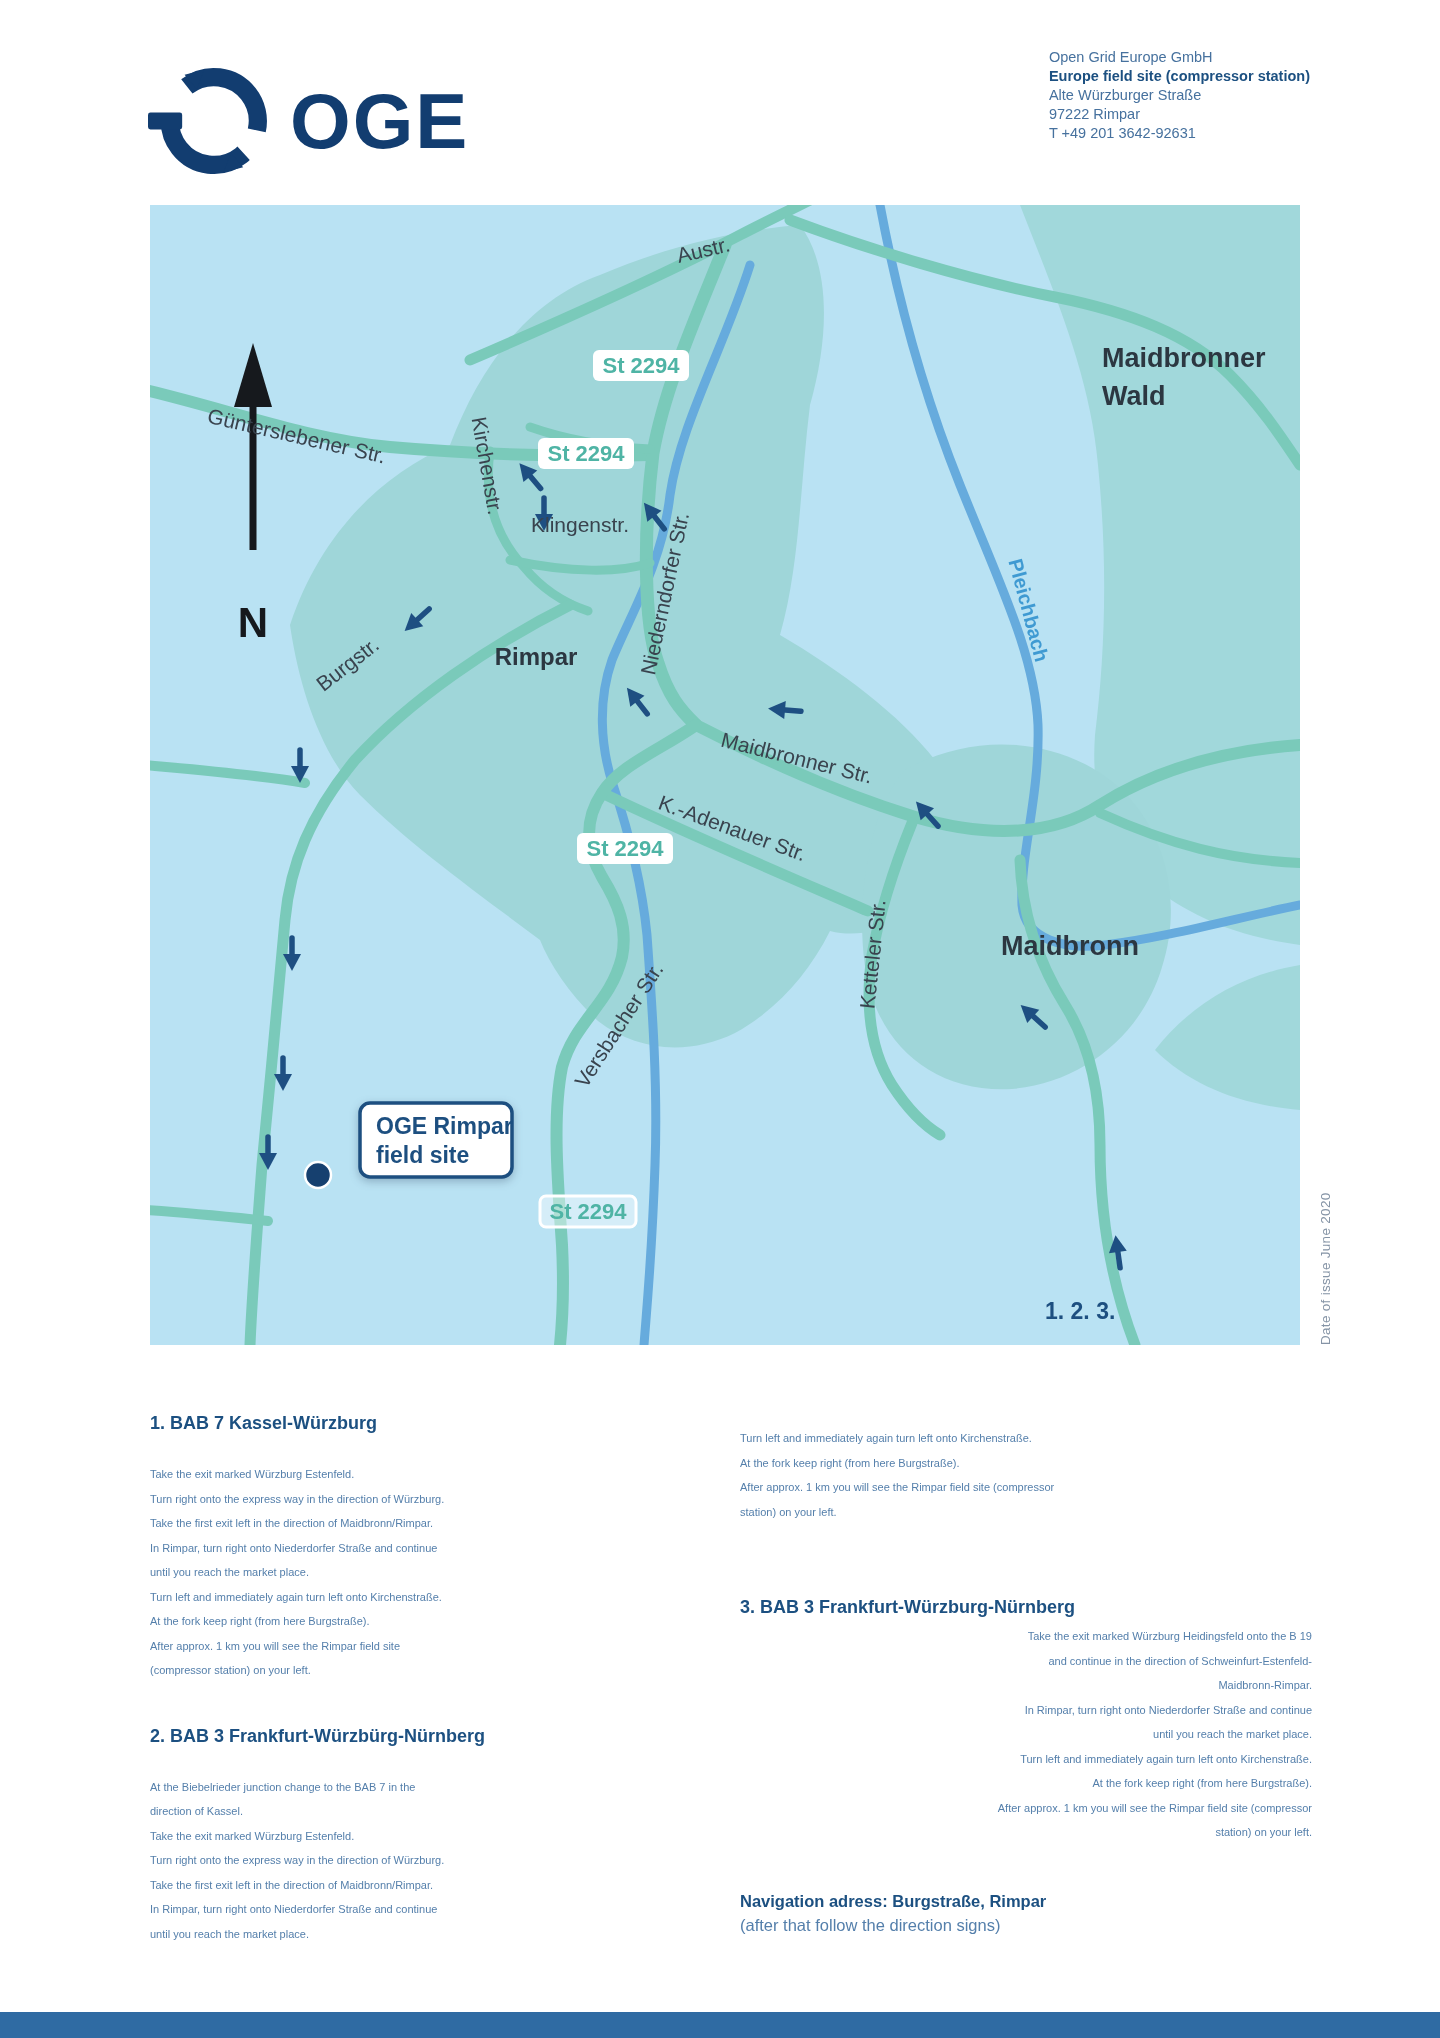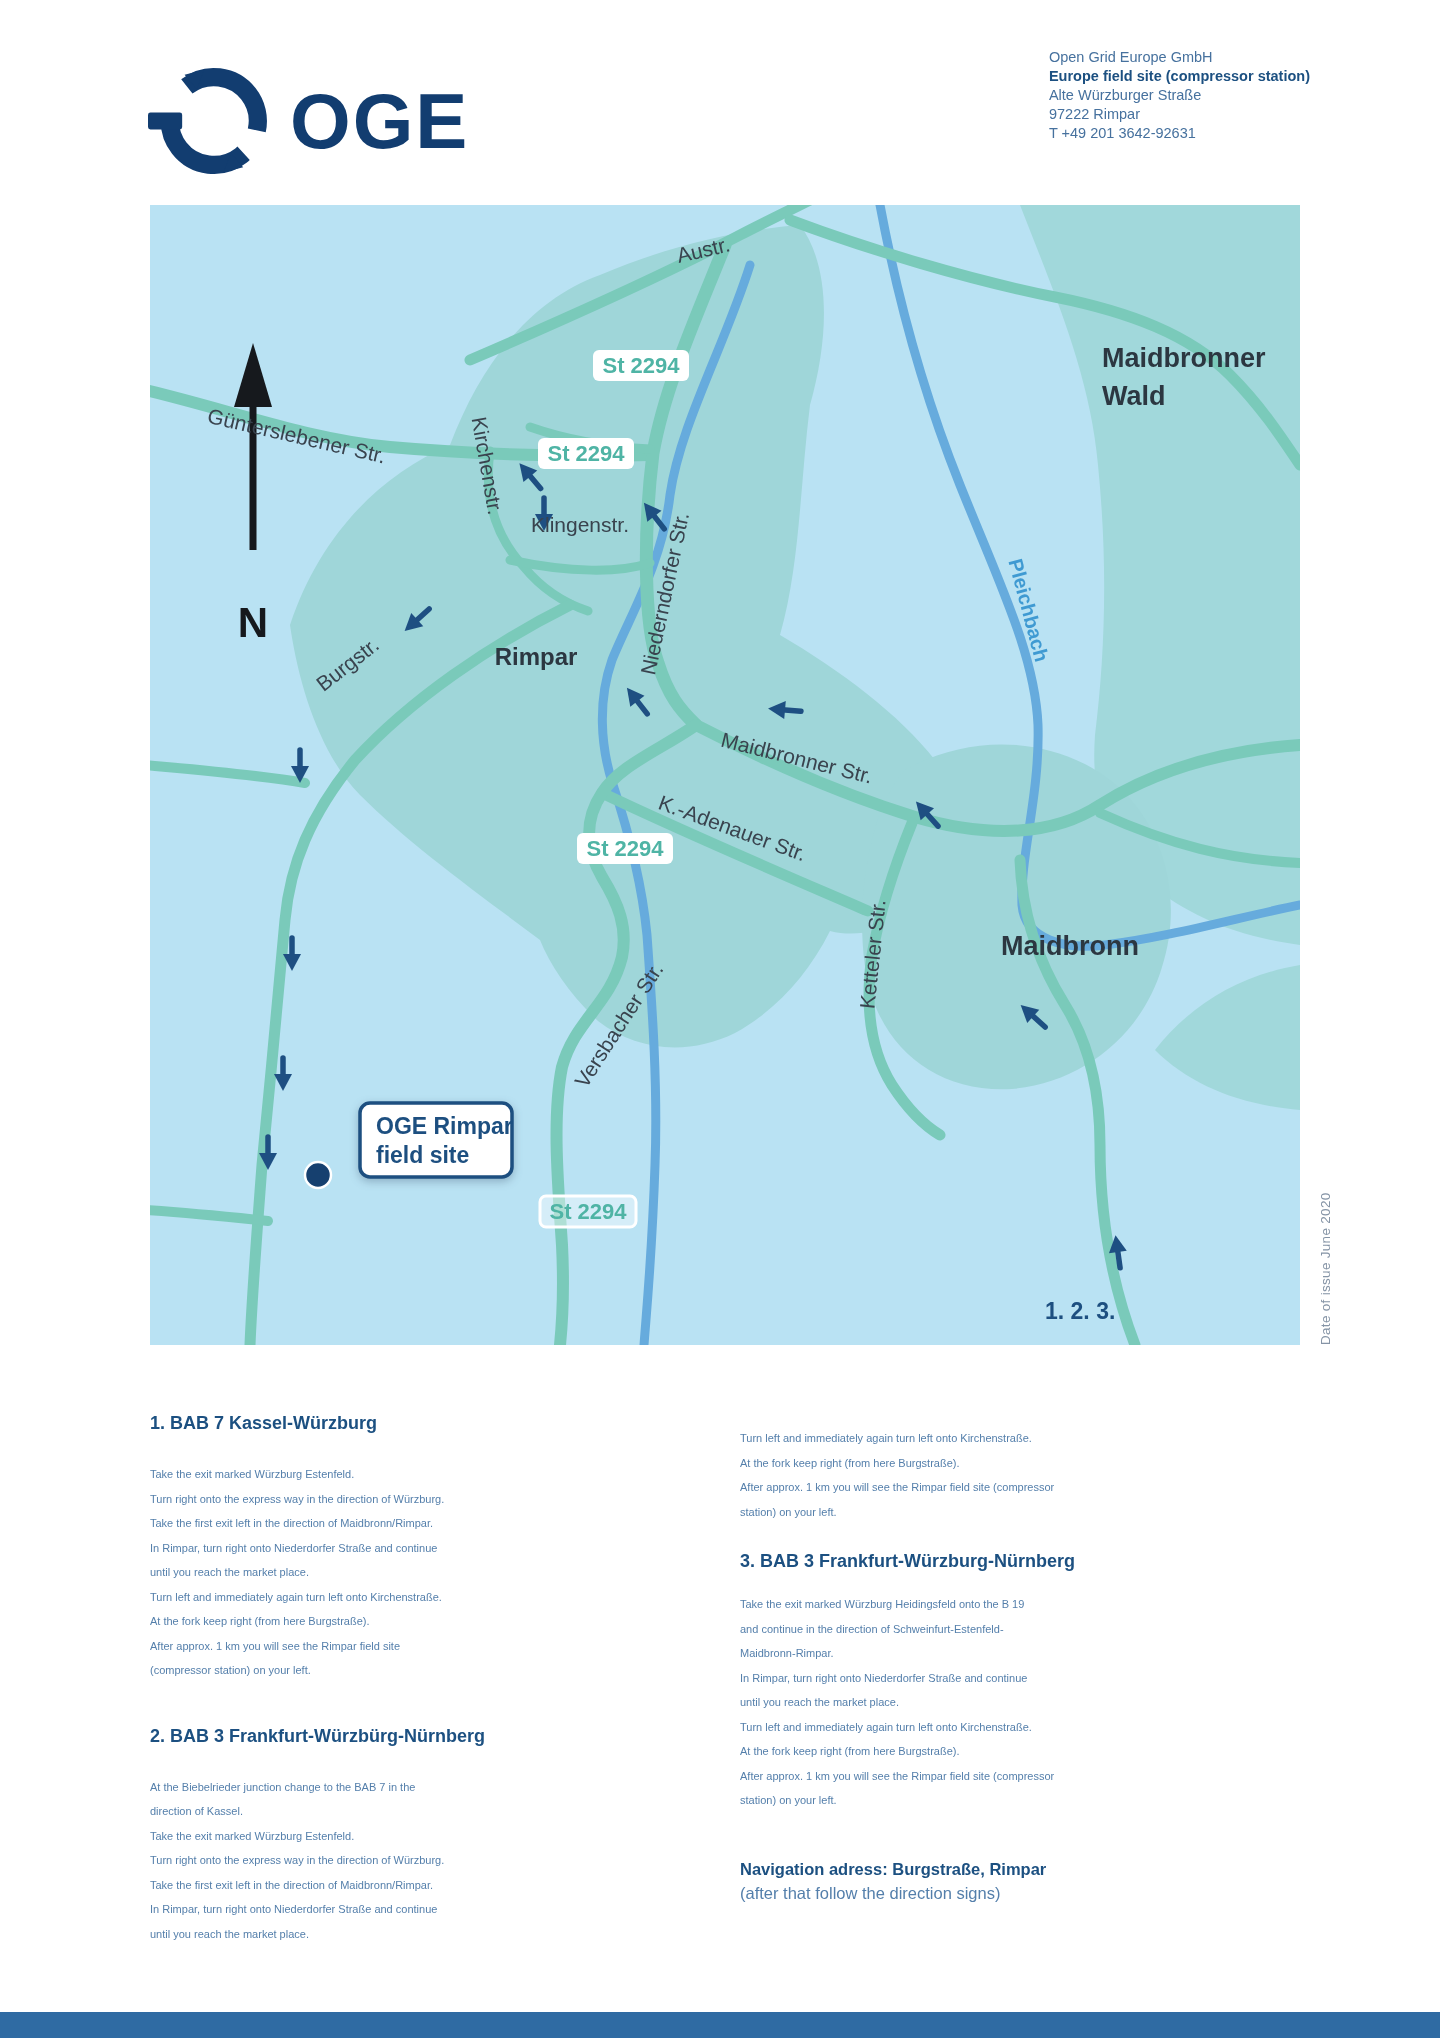--- a/index.html
+++ b/index.html
@@ -37,22 +37,22 @@
   
   .col { position:absolute; }
   .col-left  { left:150px; top:1412px; width:565px; }
   .col-right { left:740px; top:1412px; width:572px; }
   .sec-h { font-size:18px; font-weight:bold; color:#1c5081; line-height:22px; margin:0; }
   .body-text { font-size:11px; line-height:24.5px; color:#547fab; white-space:pre-line; margin:0; }
   .m-p1 { margin-top:28px; }
   .m-h2 { margin-top:42px; }
   .m-p2 { margin-top:28px; }
   .m-p0 { margin-top:14px; }
-  .m-h3 { margin-top:26px; }
-  .m-p3 { margin-top:20px; }
+  .m-h3 { margin-top:72px; }
+  .m-p3 { margin-top:6px;text-align:right; }
   .nav-block { margin-top:44px; font-size:16.5px; line-height:24.5px; }
   .nav-title { font-weight:bold; color:#1c5081; }
   .nav-sub { color:#547fab; }
   
   .footer-bar { position:absolute; left:0; bottom:0; width:100%; height:26px; background:#2f6ba3; }
 </style>
 </head>
 <body>
 
 <div class="page">

